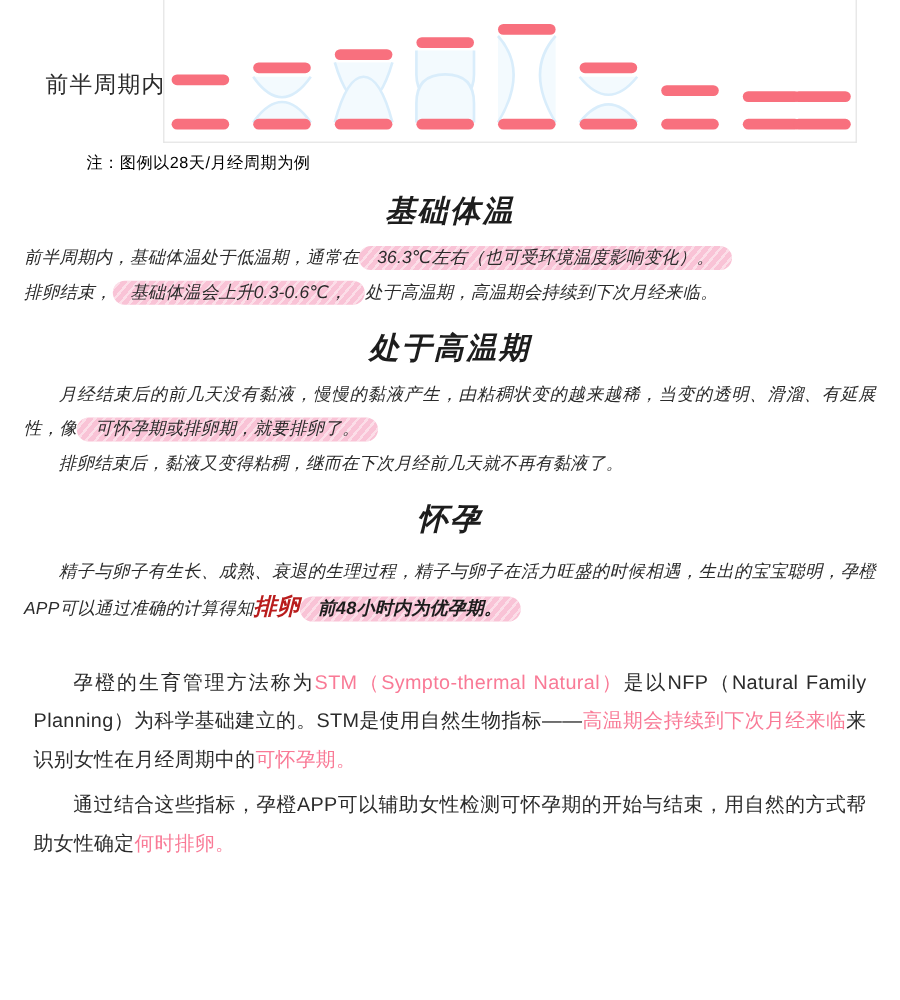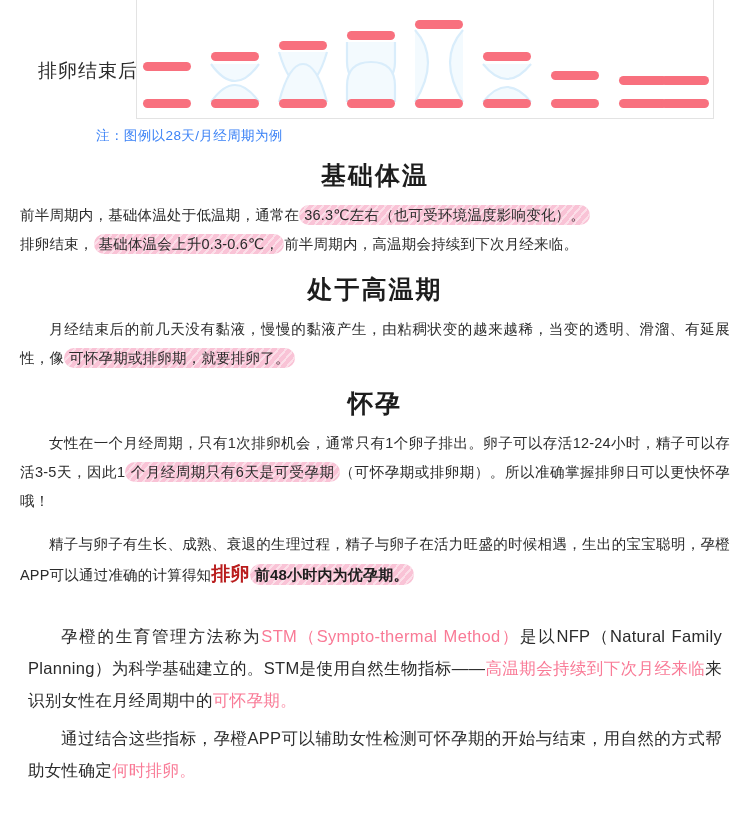--- a/index.html
+++ b/index.html
@@ -42,29 +42,30 @@
     background: #fff;
     overflow: hidden;
   }
   .mucus-svg {
     display: block;
     width: 578px;
     height: 118px;
   }
 
   .note {
-    margin: 7px 0 0 96px;
+    margin: 7px 0 0 72px;
     font-size: 13.5px;
-    color: #3b82f6;
+    color: #000000;
     letter-spacing: .4px;
   }
 
   
   .section {
     margin-top: 14px;
+    font-style: italic;
   }
   .section-title {
     text-align: center;
     font-size: 25px;
     font-weight: bold;
     color: #1d1d1d;
     letter-spacing: 2px;
     margin: 0 0 9px 0;
   }
   .para {
@@ -83,21 +84,21 @@
   .hl {
     background-color: #f9c3d6;
     background-image: repeating-linear-gradient(
       -50deg,
       rgba(255,255,255,0.45) 0px,
       rgba(255,255,255,0.45) 2px,
       rgba(255,255,255,0.0) 2px,
       rgba(255,255,255,0.0) 6px
     );
     border-radius: 11px;
-    padding: 2px 5px;
+    padding: 2px 15px;
     box-decoration-break: clone;
     -webkit-box-decoration-break: clone;
   }
   .hl-strong {
     font-size: 15px;
     font-weight: bold;
     color: #1d1d1d;
   }
   .big-ink {
     font-size: 19px;
@@ -116,21 +117,21 @@
     line-height: 32px;
     margin: 0 28px;
     letter-spacing: .3px;
   }
   .closing .para + .para { margin-top: 6px; }
 </style>
 </head>
 <body>
 
 <div class="diagram-block">
-  <div class="diagram-label">排卵结束后</div>
+  <div class="diagram-label">前半周期内</div>
 
   <div class="diagram-frame">
     <svg class="mucus-svg" viewBox="0 0 578 118">
       <defs>
         
       </defs>
       <g stroke="#d9edfb" stroke-width="2.2" fill="#f3fafe">
 
         <path d="M 74 64 q 24 34 48 0"></path>
         <path d="M 74 102 q 24 -34 48 0"></path>
@@ -173,31 +174,31 @@
     </svg>
   </div>
 </div>
 
 <div class="note">注：图例以28天/月经周期为例</div>
 
 <div id="sections-root">
     <div class="section">
       <div class="section-title">基础体温</div>
       <p class="para"><span>前半周期内，基础体温处于低温期，通常在</span><span class="hl">36.3℃左右（也可受环境温度影响变化）。</span></p>
-      <p class="para"><span>排卵结束，</span><span class="hl">基础体温会上升0.3-0.6℃，</span><span>前半周期内，高温期会持续到下次月经来临。</span></p>
+      <p class="para"><span>排卵结束，</span><span class="hl">基础体温会上升0.3-0.6℃，</span><span>处于高温期，高温期会持续到下次月经来临。</span></p>
     </div>
     <div class="section">
       <div class="section-title">处于高温期</div>
       <p class="para indent"><span>月经结束后的前几天没有黏液，慢慢的黏液产生，由粘稠状变的越来越稀，当变的透明、滑溜、有延展性，像</span><span class="hl">可怀孕期或排卵期，就要排卵了。</span></p>
+      <p class="para indent"><span>排卵结束后，黏液又变得粘稠，继而在下次月经前几天就不再有黏液了。</span></p>
     </div>
     <div class="section">
       <div class="section-title">怀孕</div>
-      <p class="para indent"><span>女性在一个月经周期，只有1次排卵机会，通常只有1个卵子排出。卵子可以存活12-24小时，精子可以存活3-5天，因此1</span><span class="hl">个月经周期只有6天是可受孕期</span><span>（可怀孕期或排卵期）。所以准确掌握排卵日可以更快怀孕哦！</span></p>
     </div>
     <div class="section">
       <p class="para indent"><span>精子与卵子有生长、成熟、衰退的生理过程，精子与卵子在活力旺盛的时候相遇，生出的宝宝聪明，孕橙APP可以通过准确的计算得知</span><span class="big-ink">排卵</span><span class="hl hl-strong">前48小时内为优孕期。</span></p>
     </div>
   </div>
 
 <div class="closing" id="closing-root">
-    <p class="para indent"><span>孕橙的生育管理方法称为</span><span class="pink-text">STM（Sympto-thermal  Method）</span><span>是以NFP（Natural  Family  Planning）为科学基础建立的。STM是使用自然生物指标——</span><span class="pink-text">高温期会持续到下次月经来临</span><span>来识别女性在月经周期中的</span><span class="pink-text">可怀孕期。</span></p>
+    <p class="para indent"><span>孕橙的生育管理方法称为</span><span class="pink-text">STM（Sympto-thermal  Natural）</span><span>是以NFP（Natural  Family  Planning）为科学基础建立的。STM是使用自然生物指标——</span><span class="pink-text">高温期会持续到下次月经来临</span><span>来识别女性在月经周期中的</span><span class="pink-text">可怀孕期。</span></p>
     <p class="para indent"><span>通过结合这些指标，孕橙APP可以辅助女性检测可怀孕期的开始与结束，用自然的方式帮助女性确定</span><span class="pink-text">何时排卵。</span></p>
   </div>
 
 </body></html>

